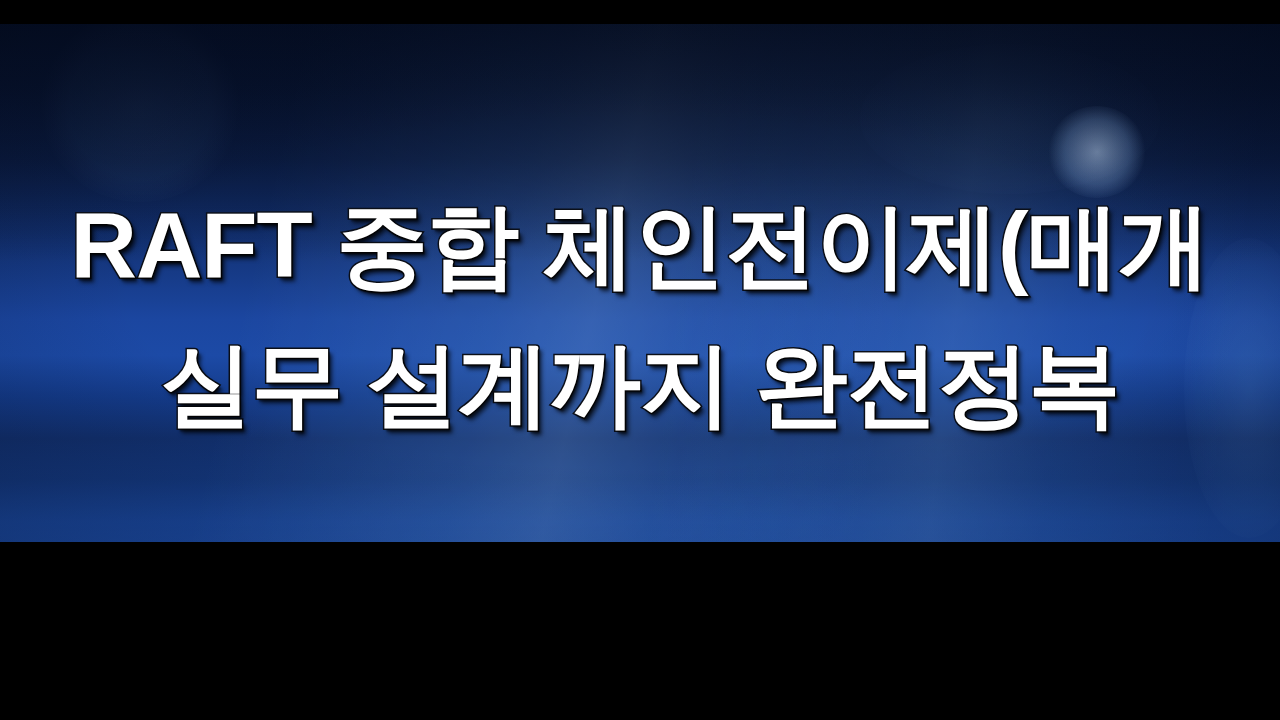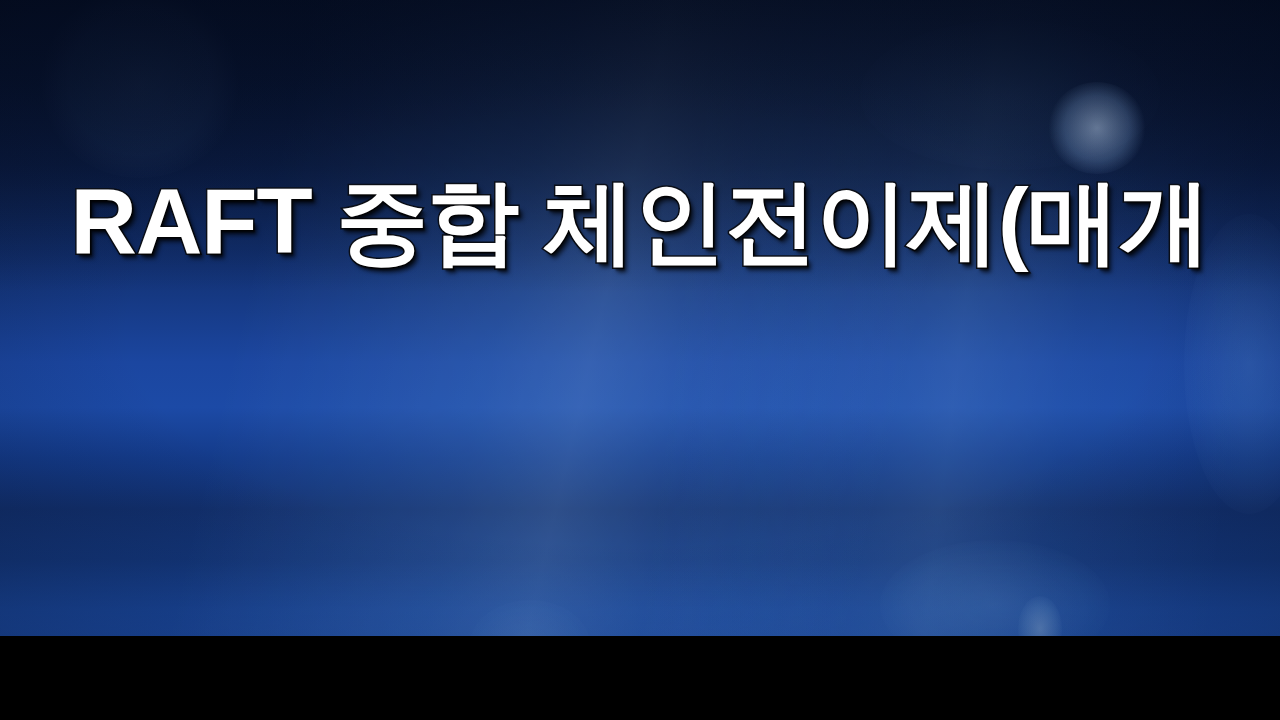--- a/index.html
+++ b/index.html
@@ -5,24 +5,25 @@
 <style>
   html, body {
     margin: 0;
     padding: 0;
     background: #000;
   }
 
   #stage {
     position: relative;
     width: 1280px;
-    height: 636px;
+    height: 518px;
     overflow: hidden;
     background: #0a1a3c;
     font-family: "Liberation Sans", "DejaVu Sans", sans-serif;
+    margin-top: 24px;
   }
 
   
 
   .bg-base {
     position: absolute;
     inset: 0;
     background:
       linear-gradient(to bottom,
         #0b1c40 0%,
@@ -153,15 +154,16 @@
   <div class="bg-darktop"></div>
 
   <div class="orb orb-b"></div>
   <div class="orb orb-c"></div>
   <div class="orb orb-d"></div>
 
   <div class="bg-vignette"></div>
 
   <div class="title-block">
     <span class="title-line">RAFT 중합 체인전이제(매개</span>
+    <span class="title-line">실무 설계까지 완전정복</span>
   </div>
 
 </div>
 
 </body></html>

